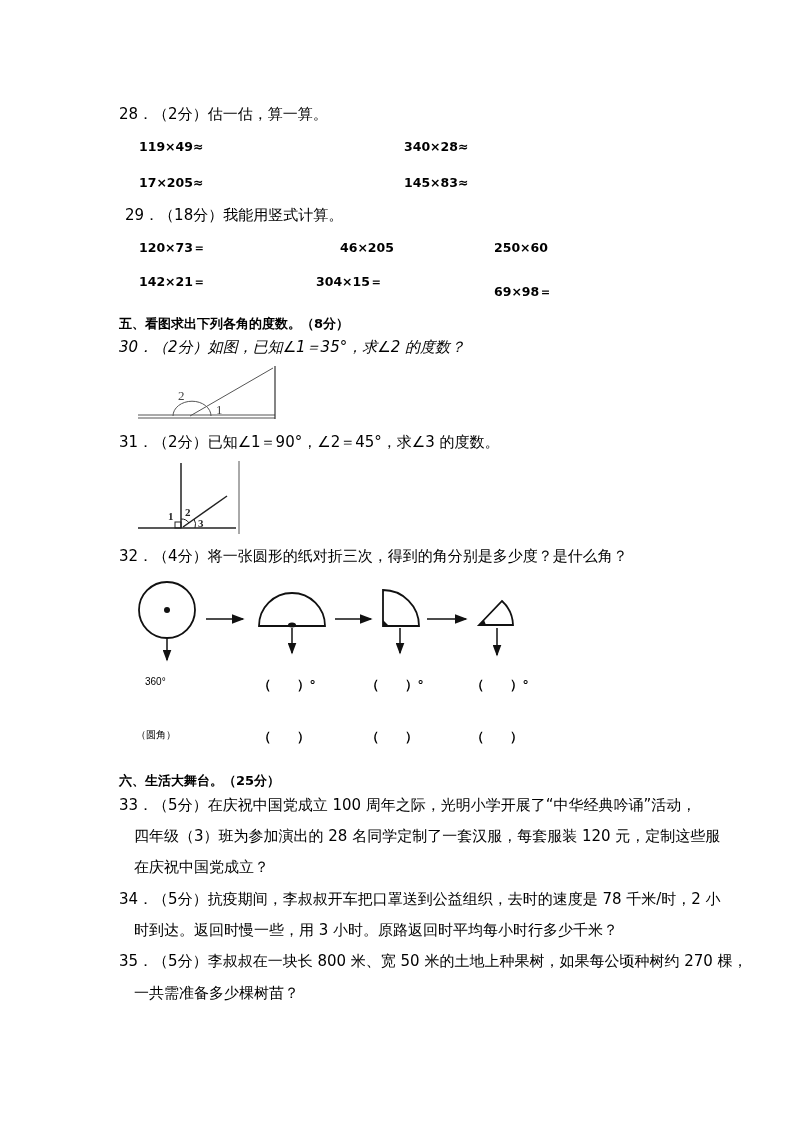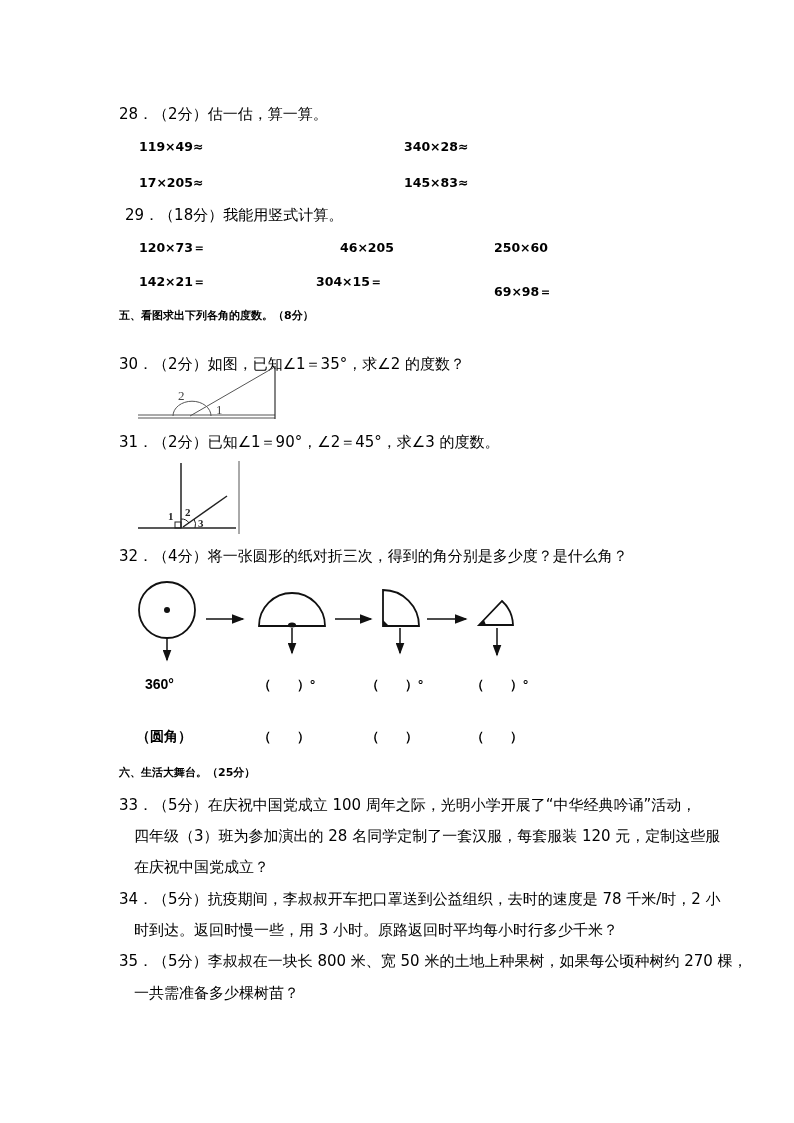--- a/index.html
+++ b/index.html
@@ -4,23 +4,23 @@
   <style>
     html, body { margin: 0; padding: 0; background: #ffffff; }
     body {
       width: 794px; height: 1123px; position: relative; overflow: hidden;
       font-family: "DejaVu Sans", "Liberation Sans", sans-serif;
       color: #000; font-size: 13px;
     }
     .abs { position: absolute; white-space: nowrap; }
     .q { font-size: 15px; line-height: 16px; }
     .expr { font-size: 12.5px; line-height: 16px; font-weight: bold; }
-    .sec { font-size: 11px; font-weight: bold; line-height: 16px; }
+    .sec { font-size: 13px; font-weight: bold; line-height: 16px; margin-top: 8px; }
     .fig { position: absolute; }
-    .lbl { font-size: 14px; font-weight: bold; font-family: "Liberation Sans", sans-serif; }
+    .lbl { font-size: 10px; font-weight: normal; font-family: "Liberation Sans", sans-serif; }
     .par { font-size: 13px; font-family: "Liberation Sans", sans-serif; font-weight: bold; }
   </style>
 </head>
 <body>
 
 <div class="abs q" style="left:119px; top:106px;">28．（2分）估一估，算一算。</div>
 <div class="abs expr" style="left:139px; top:139px;">119×49≈</div>
 <div class="abs expr" style="left:404px; top:139px;">340×28≈</div>
 <div class="abs expr" style="left:139px; top:175px;">17×205≈</div>
 <div class="abs expr" style="left:404px; top:175px;">145×83≈</div>
@@ -28,21 +28,21 @@
 <div class="abs q" style="left:125px; top:207px;">29．（18分）我能用竖式计算。</div>
 <div class="abs expr" style="left:139px; top:240px;">120×73＝</div>
 <div class="abs expr" style="left:300px; top:240px;margin-left:40px;">46×205</div>
 <div class="abs expr" style="left:494px; top:240px;">250×60</div>
 <div class="abs expr" style="left:139px; top:274px;">142×21＝</div>
 <div class="abs expr" style="left:316px; top:274px;">304×15＝</div>
 <div class="abs expr" style="left:494px; top:274px;margin-top:10px;">69×98＝</div>
 
 <div class="abs sec" style="left:119px; top:308px;">五、看图求出下列各角的度数。（8分）</div>
 
-<div class="abs q" style="left:119px; top:356px;">30．（2分）如图，已知∠1＝35°，求∠2 的度数？</div>
+<div class="abs q" style="left:119px; top:339px;font-style:italic;">30．（2分）如图，已知∠1＝35°，求∠2 的度数？</div>
 <svg class="fig" style="left:138px; top:366px;" width="140" height="56" viewBox="0 0 140 56">
   <line x1="0" y1="49" x2="137" y2="49" stroke="#555" stroke-width="1"></line>
   <line x1="0" y1="52" x2="137" y2="52" stroke="#555" stroke-width="1"></line>
   <line x1="137" y1="0" x2="137" y2="53" stroke="#333" stroke-width="1.2"></line>
   <line x1="52" y1="50" x2="135" y2="2" stroke="#555" stroke-width="1"></line>
   <path d="M 35 50 A 18 14 0 0 1 73 50" fill="none" stroke="#555" stroke-width="1"></path>
   <text x="40" y="34" font-size="13" font-family="Liberation Serif, serif" fill="#444">2</text>
   <text x="78" y="48" font-size="13" font-family="Liberation Serif, serif" fill="#444">1</text>
 </svg>
 

